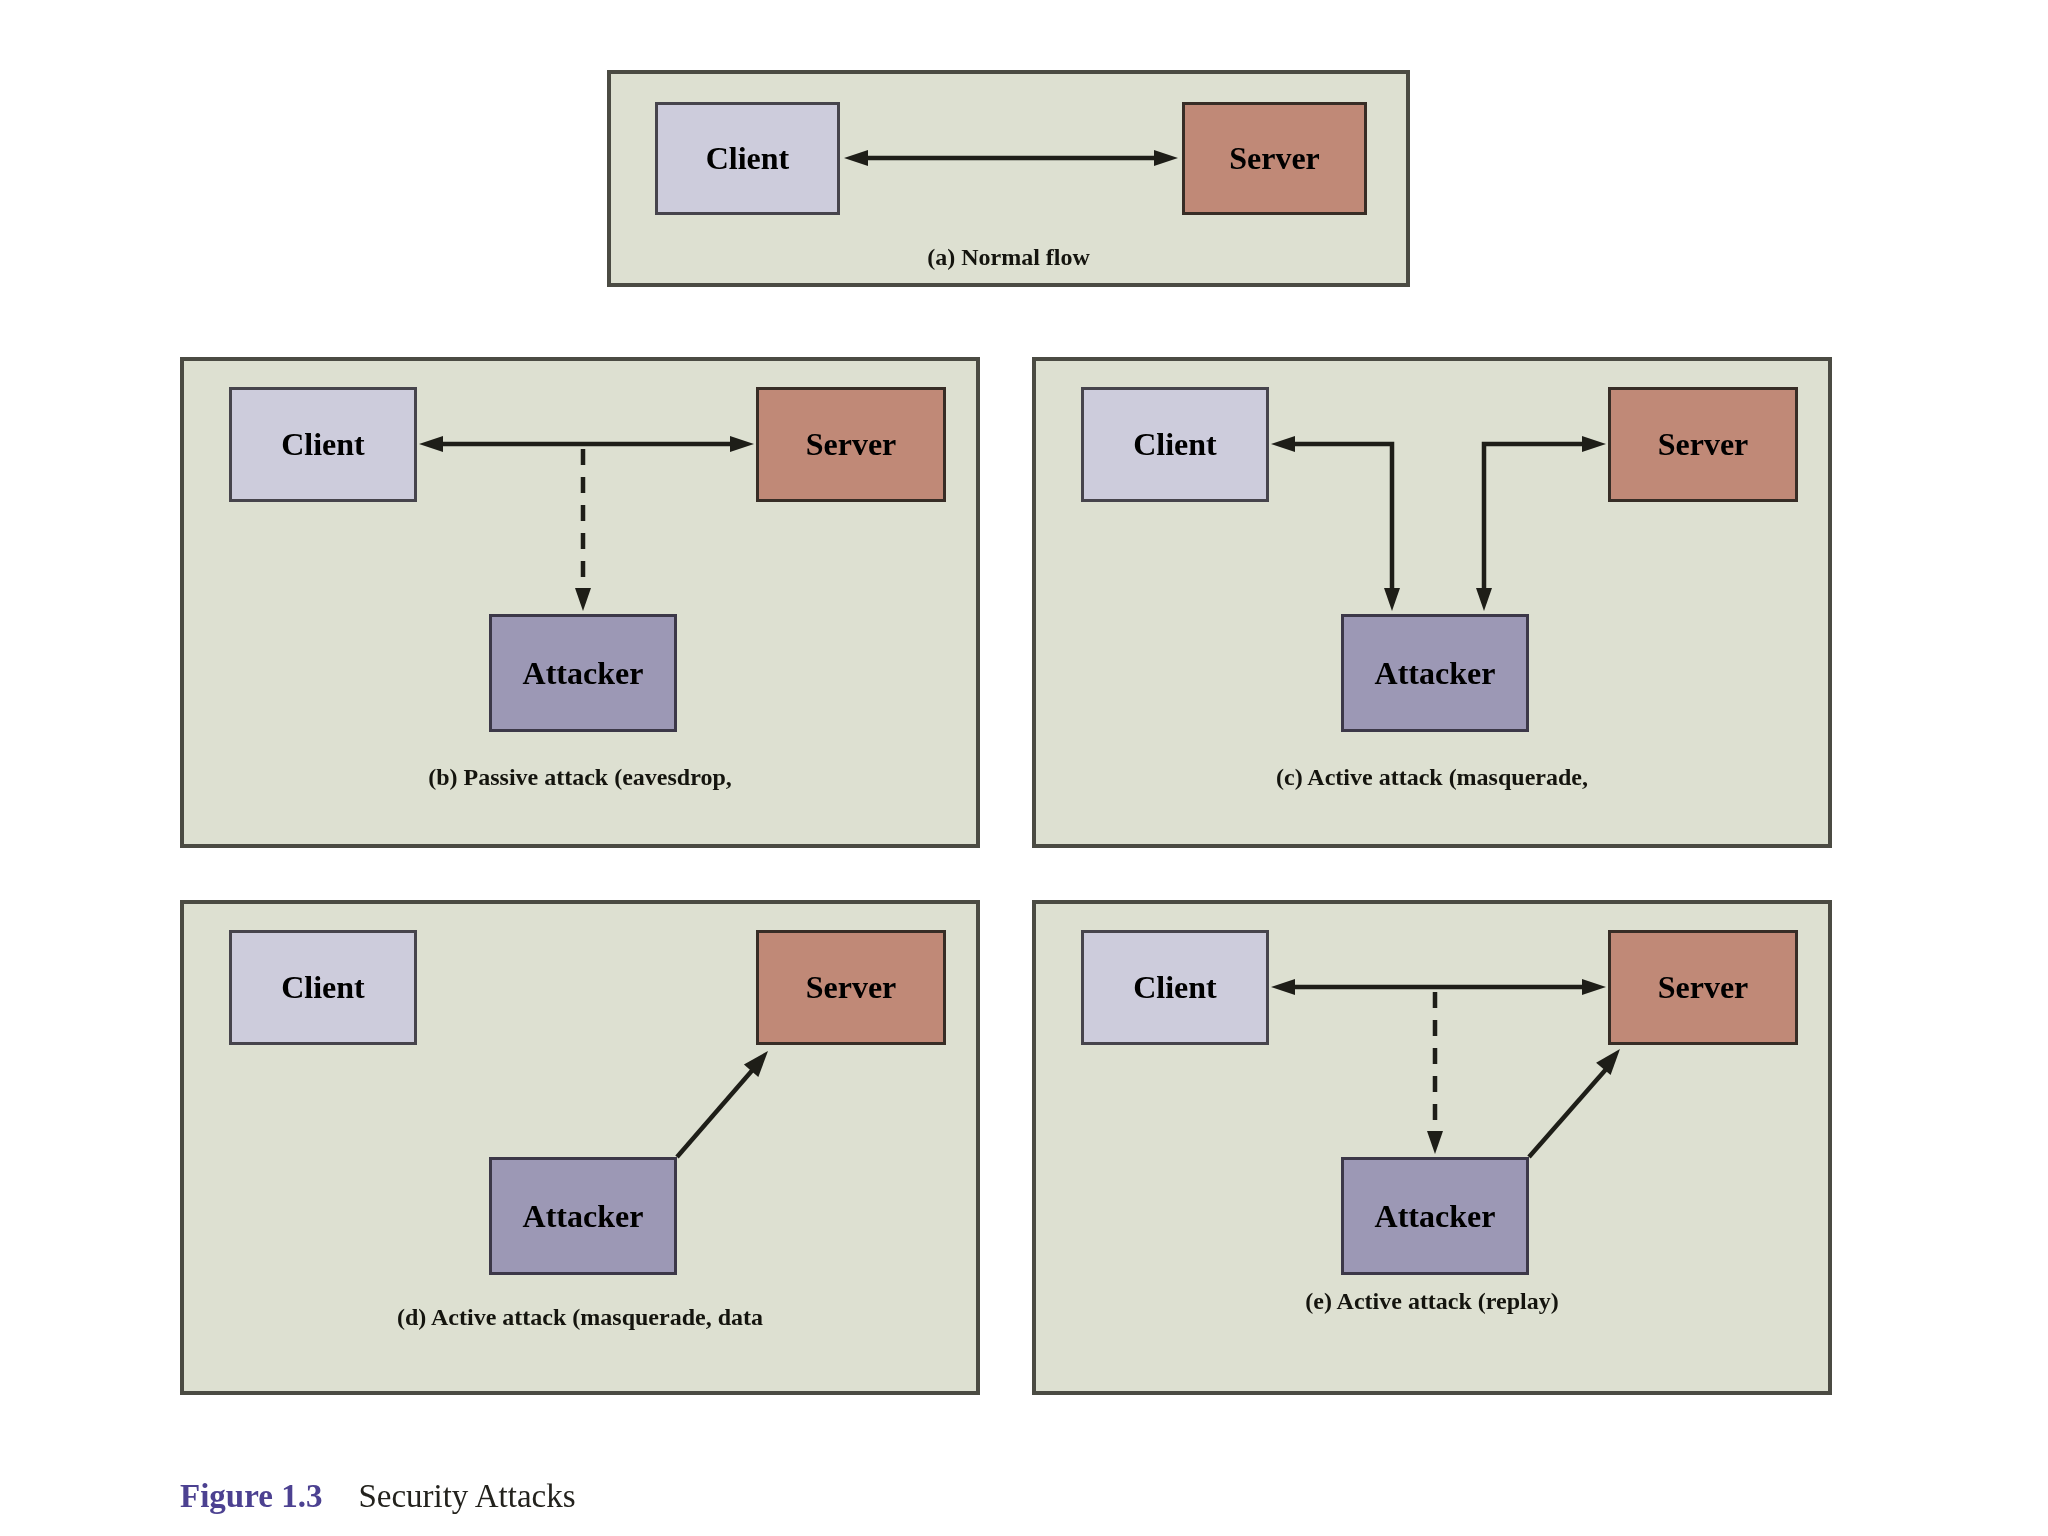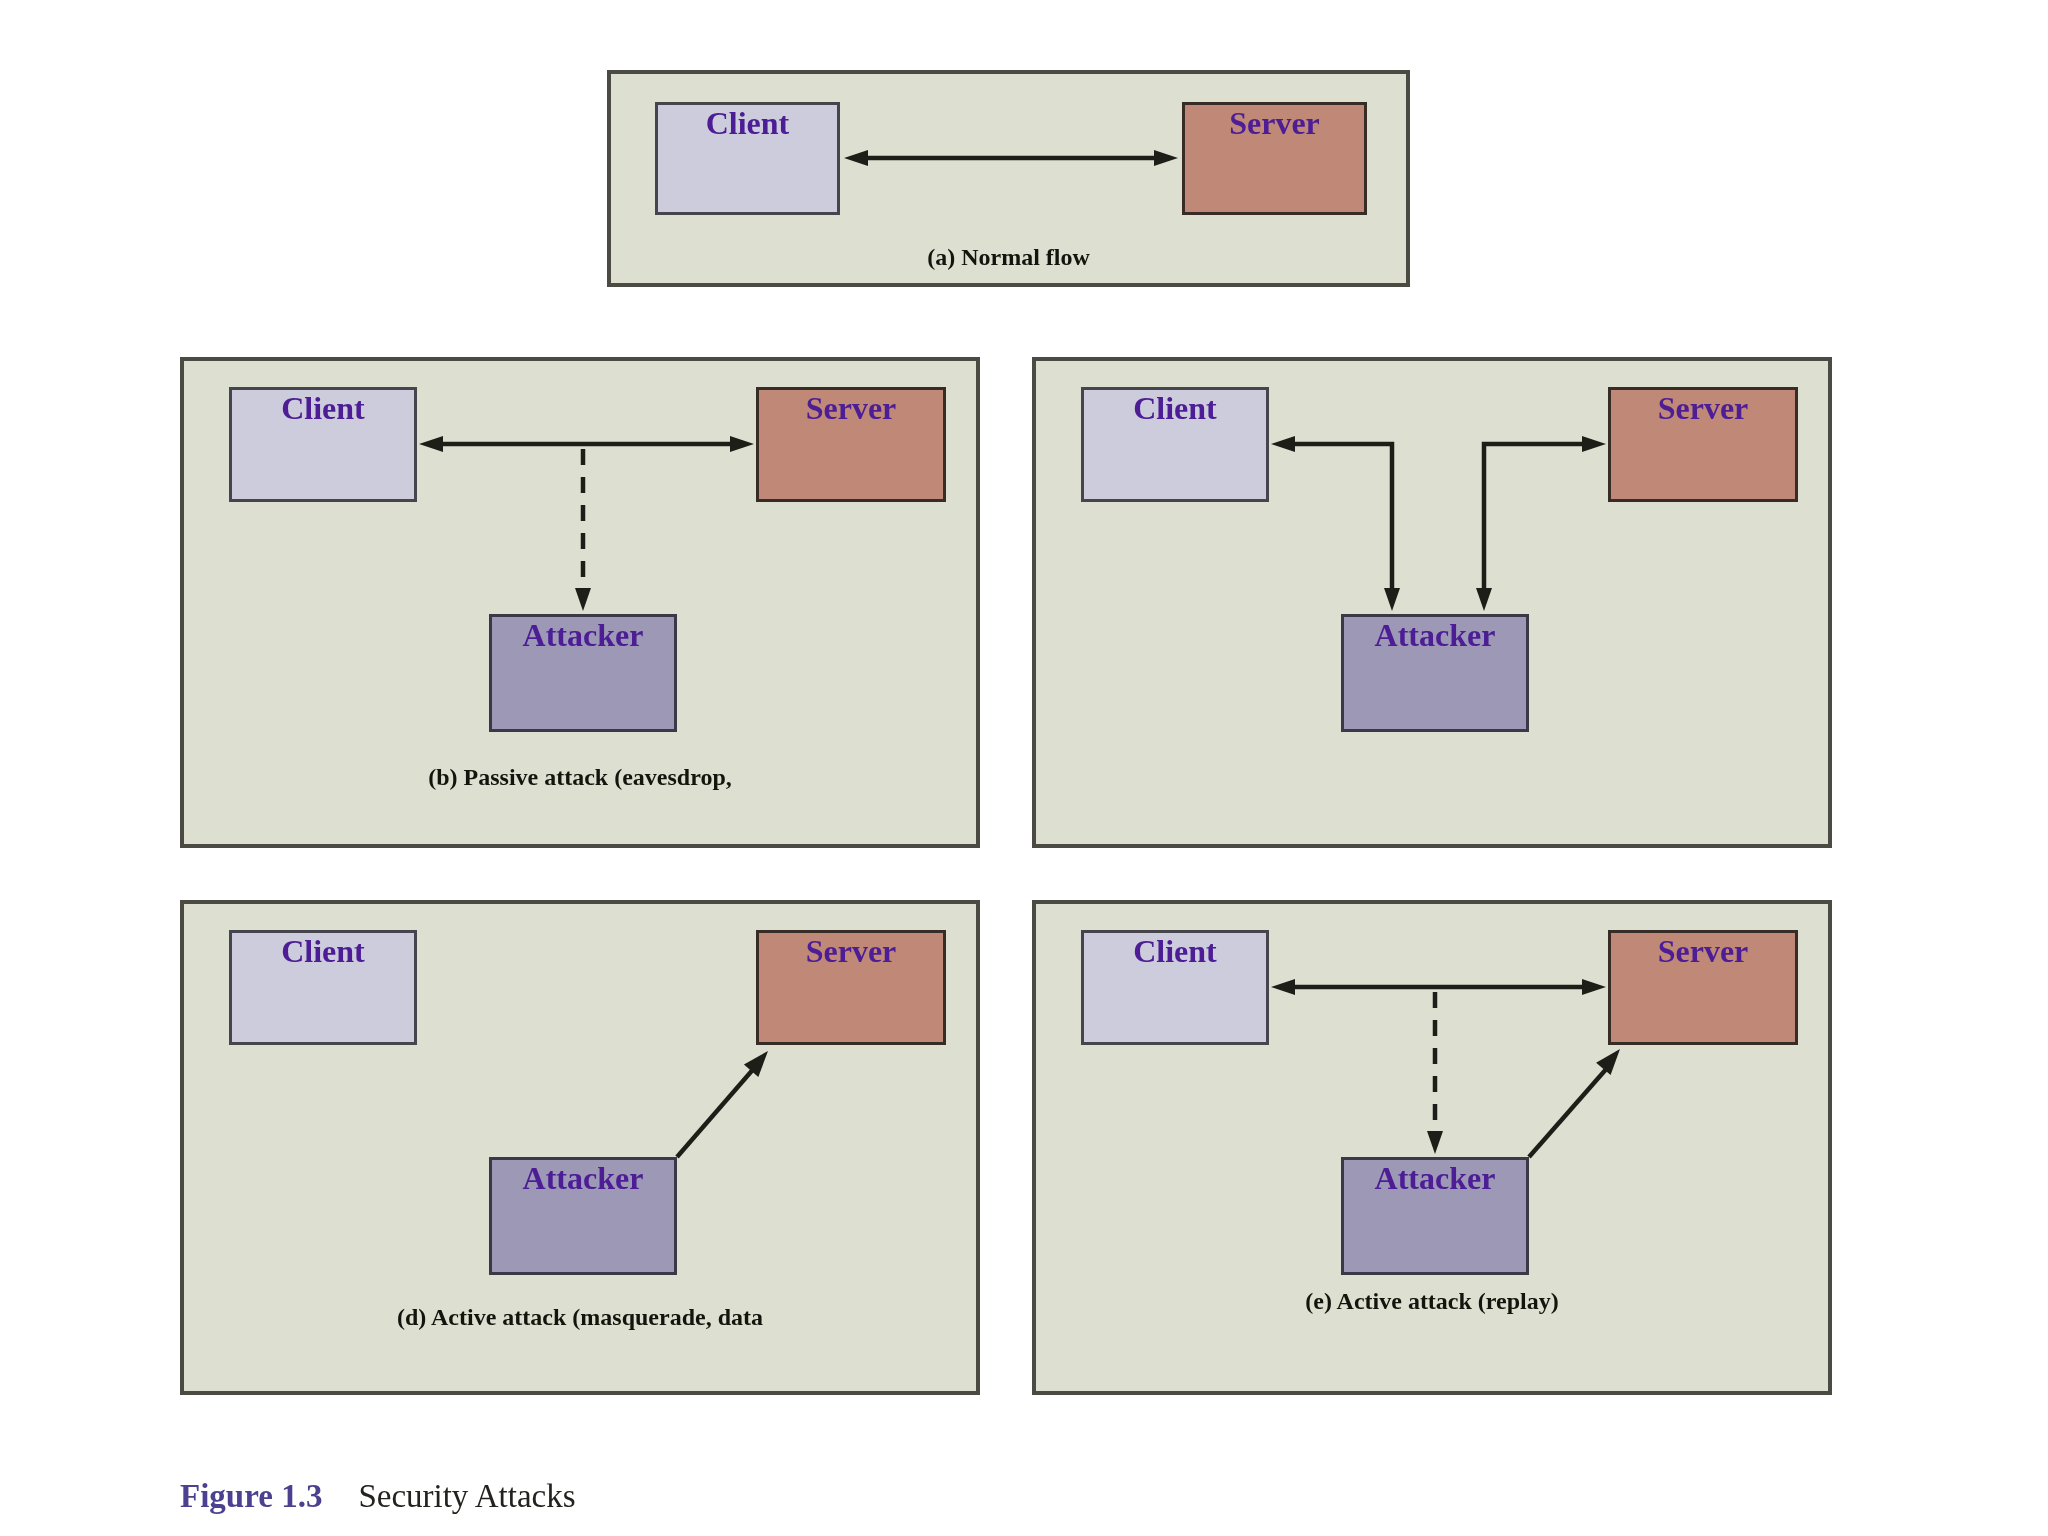--- a/index.html
+++ b/index.html
@@ -9,22 +9,22 @@
   }
   .panel{
     position:absolute;background:#dde0d1;border:4px solid #4b4b43;
     box-sizing:border-box;
   }
   .wires{position:absolute;left:0;top:0;width:100%;height:100%;}
   .wires line,.wires path{stroke:#1e1e18;stroke-width:4.5;fill:none;}
   .wires polygon{fill:#1e1e18;stroke:none;}
   .wires .dashed{stroke-dasharray:16 12;}
   .node{
-    position:absolute;display:flex;align-items:flex-start;justify-content:center;
-    box-sizing:border-box;font-weight:bold;font-size:32px;color:#4c1d95;
+    position:absolute;display:flex;align-items:center;justify-content:center;
+    box-sizing:border-box;font-weight:bold;font-size:32px;color:#000000;
     border:3px solid #46444c;
   }
   .node.client{background:#cdccdc;border-color:#46444c;}
   .node.server{background:#c08977;border-color:#372d26;}
   .node.attacker{background:#9c98b5;border-color:#3c3848;}
   .caption{
     position:absolute;left:0;right:0;text-align:center;
     font-weight:bold;font-size:24px;line-height:40px;color:#14140e;
   }
   .figure-caption{
@@ -90,20 +90,21 @@
     <div class="node client" style="left:45px;top:26px;width:188px;height:115px">
       <span>Client</span>
     </div>
     <div class="node server" style="left:572px;top:26px;width:190px;height:115px">
       <span>Server</span>
     </div>
     <div class="node attacker" style="left:305px;top:253px;width:188px;height:118px">
       <span>Attacker</span>
     </div>
     <div class="caption" style="top:396px">
+      <div>(c) Active attack (masquerade,</div>
     </div>
   </section>
 
   <section class="panel" style="left:180px;top:900px;width:800px;height:495px">
     <svg class="wires" viewBox="0 0 792 487" preserveAspectRatio="none">
       <line x1="493" y1="253" x2="572" y2="162"></line>
       <polygon points="584,147 574.3,172.9 559.9,160.5"></polygon>
     </svg>
     <div class="node client" style="left:45px;top:26px;width:188px;height:115px">
       <span>Client</span>

